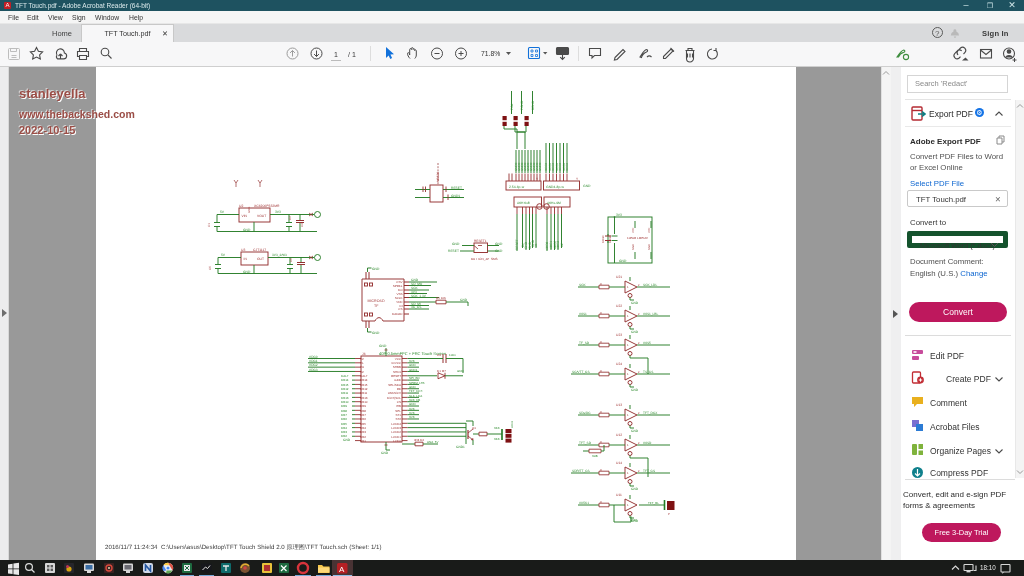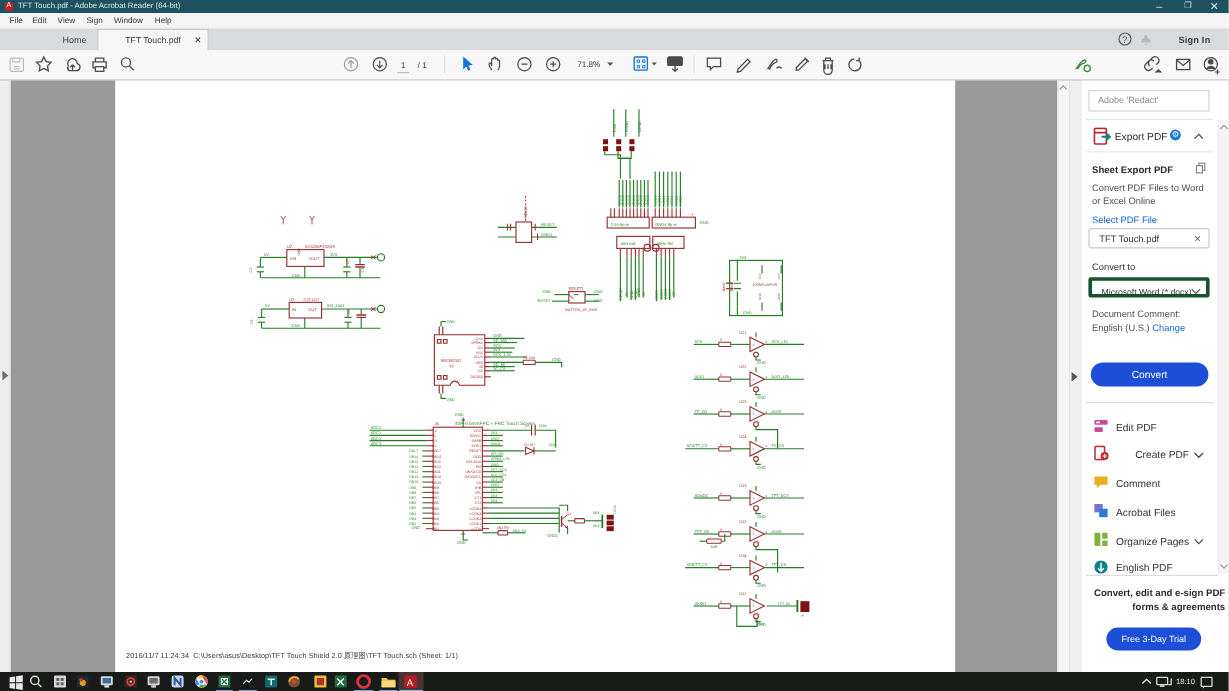--- a/index.html
+++ b/index.html
@@ -17,21 +17,21 @@
 #content{left:0;top:67px;width:1024px;height:493px;background:#999;}
 #leftstrip{left:0;top:67px;width:9px;height:493px;background:#ededee;border-right:1px solid #d9d9d9;}
 #page{left:96px;top:67px;width:700px;height:493px;background:#fff;}
 #vscroll{left:881px;top:67px;width:10px;height:493px;background:#f4f4f4;border-left:1px solid #e0e0e0;}
 #divider{left:891px;top:67px;width:10px;height:493px;background:#efeff0;}
 #panel{left:901px;top:67px;width:123px;height:493px;background:#fff;}
 #pscroll{left:1015px;top:100px;width:9px;height:378px;background:#f4f4f4;border-left:1px solid #e8e8e8;}
 #taskbar{left:0;top:560px;width:1024px;height:16px;background:#191b19;}
 #searchbox{left:907px;top:75px;width:101px;height:18px;border:1px solid #d5d5d5;background:#fff;font-size:7.5px;color:#8a8a8a;line-height:16px;padding-left:7px;}
 .pblue{color:#0d66d0;}
-.pill{background:#1d4ed8;border-radius:11px;color:#fff;text-align:center;}
+.pill{background:#be185d;border-radius:11px;color:#fff;text-align:center;}
 #watermark{left:19px;top:87px;color:#9b4d46;text-shadow:1px 1px 0 #fdfdfd,-1px -1px 0 rgba(255,255,255,.55);font-weight:bold;line-height:1;}
 .tooltext{position:absolute;left:930px;font-size:8.5px;color:#323232;}
 </style></head><body>
 <div id="app">
   <div class="abs" id="titlebar">
     <div id="adicon">A</div>
     <span class="ttext">TFT Touch.pdf - Adobe Acrobat Reader (64-bit)</span>
     <span class="winbtn" style="right:48px;">–</span>
     <span class="winbtn" style="right:24px;font-size:7px;">❐</span>
     <span class="winbtn" style="right:2px;">✕</span>
@@ -722,54 +722,59 @@
 <path d="M639 505 H664" stroke="#267c26"></path>
 <path d="M664.5 500 V510" stroke="#267c26" stroke-width="1.6"></path>
 <rect x="667" y="501" width="7.5" height="9" fill="#7e1113" stroke="none"></rect>
 <text x="648" y="503.8" font-size="3.0" fill="#2e8b2e" stroke="none">TFT_BL</text>
 <path d="M614 505 V522 H631 V516.5" stroke="#267c26"></path>
 <text x="668" y="514.5" font-size="2.8" fill="#a03434" stroke="none">P</text>
 <text x="630" y="521" font-size="3.0" fill="#2e8b2e" stroke="none">GND</text>
 <text x="105" y="548.5" font-size="6.1" letter-spacing="0.05" fill="#3a3a3a" stroke="none">2016/11/7 11:24:34&nbsp;&nbsp;C:\Users\asus\Desktop\TFT Touch Shield 2.0 原理图\TFT Touch.sch (Sheet: 1/1)</text>
 </g>
       </svg></div>
+  <div class="abs" id="watermark">
+    <div style="font-size:13px;">stanleyella</div>
+    <div style="font-size:10.5px;margin-top:9px;">www.thebackshed.com</div>
+    <div style="font-size:11px;margin-top:5px;">2022-10-15</div>
+  </div>
   <div class="abs" id="vscroll"></div>
   <svg class="abs" style="left:882px;top:70px;" width="8" height="6" viewBox="0 0 8 6">
       <path d="M1 4.5 L4 1.5 L7 4.5" stroke="#9a9a9a" stroke-width="1" fill="none"></path>
     </svg>
   <div class="abs" id="divider"></div>
   <div class="abs" style="left:893px;top:310px;width:0;height:0;border-left:5px solid #555;border-top:4px solid transparent;border-bottom:4px solid transparent;"></div>
 
   <div class="abs" id="panel"></div>
-  <div class="abs" id="searchbox">Adobe 'Redact'</div>
+  <div class="abs" id="searchbox">Search 'Redact'</div>
 
   <svg class="abs" style="left:911px;top:106px;" width="15" height="15" viewBox="0 0 15 15">
     <rect x="1" y="1" width="10" height="13" rx="1" fill="#fff" stroke="#b42a32" stroke-width="1.4"></rect>
     <path d="M1 4.5 h10" stroke="#b42a32" stroke-width="1.4"></path>
     <path d="M7 8 h7 m-3 -2.5 l3 2.5 -3 2.5" stroke="#0d7f84" stroke-width="1.6" fill="none"></path>
   </svg>
   <div class="abs" style="left:929px;top:109px;font-size:8.5px;color:#2b2b2b;">Export PDF</div>
   <div class="abs" style="left:975px;top:108px;width:9px;height:9px;border-radius:50%;background:#1473e6;color:#fff;font-size:7px;line-height:9px;text-align:center;">⚙</div>
   <svg class="abs" style="left:994px;top:110px;" width="10" height="7" viewBox="0 0 10 7">
       <path d="M1.5 5.5 L5 2 L8.5 5.5" stroke="#4a4a4a" stroke-width="1.1" fill="none"></path>
     </svg>
   <div class="abs" style="left:905px;top:99px;width:106px;height:1px;background:#e4e4e4;"></div>
   <div class="abs" style="left:905px;top:126px;width:106px;height:210px;border-top:1px solid #e9e9e9;border-bottom:1px solid #dcdcdc;"></div>
-  <div class="abs" style="left:910px;top:137px;font-size:8px;font-weight:bold;color:#2b2b2b;">Sheet Export PDF</div>
+  <div class="abs" style="left:910px;top:137px;font-size:8px;font-weight:bold;color:#2b2b2b;">Adobe Export PDF</div>
   <svg class="abs" style="left:996px;top:135px;" width="10" height="10" viewBox="0 0 10 10">
       <path d="M1 3 h5 v6 h-5 z M3 3 v-2 h5 v6 h-2" fill="none" stroke="#8a8a8a" stroke-width="1"></path>
     </svg>
   <div class="abs" style="left:910px;top:151px;font-size:7.8px;color:#4f4f4f;line-height:11px;">Convert PDF Files to Word<br>or Excel Online</div>
   <div class="abs pblue" style="left:910px;top:179px;font-size:7.8px;">Select PDF File</div>
   <div class="abs" style="left:907px;top:190px;width:101px;height:17px;border:1px solid #c9c9c9;border-radius:2px;background:#fff;">
     <span style="position:absolute;left:8px;top:4px;font-size:7.8px;color:#333;">TFT Touch.pdf</span>
     <span style="position:absolute;right:6px;top:4px;font-size:7.5px;color:#666;">✕</span>
   </div>
   <div class="abs" style="left:910px;top:218px;font-size:7.8px;color:#333;">Convert to</div>
-  <div class="abs" style="left:907px;top:231px;width:101px;height:17px;border:3px solid #14532d;border-radius:2px;background:#fff;">
+  <div class="abs" style="left:907px;top:231px;width:101px;height:17px;border:5px solid #14532d;border-radius:2px;background:#fff;">
     <span style="position:absolute;left:8px;top:4.5px;font-size:7.2px;color:#333;">Microsoft Word (*.docx)</span>
     <svg style="position:absolute;right:4px;top:6px;" width="9" height="6" viewBox="0 0 9 6">
         <path d="M1 1 L4.5 4.5 L8 1" stroke="#555" stroke-width="1" fill="none"></path>
       </svg>
   </div>
   <div class="abs" style="left:910px;top:257px;font-size:7.8px;color:#4f4f4f;">Document Comment:</div>
   <div class="abs" style="left:910px;top:269px;font-size:7.8px;color:#4f4f4f;">English (U.S.) <span class="pblue">Change</span></div>
   <div class="abs pill" style="left:909px;top:302px;width:98px;height:20px;font-size:8.5px;line-height:20px;">Convert</div>
 
   <svg class="abs" style="left:911px;top:348px;" width="13" height="13" viewBox="0 0 13 13">
@@ -802,23 +807,23 @@
       <rect x="7.5" y="7.5" width="4.5" height="4.5" fill="#7fb33c"></rect>
   </svg>
   <div class="tooltext" style="top:446px;">Organize Pages</div>
   <svg class="abs" style="left:994px;top:448px;" width="10" height="7" viewBox="0 0 10 7">
       <path d="M1.5 1.5 L5 5 L8.5 1.5" stroke="#4a4a4a" stroke-width="1.1" fill="none"></path>
     </svg>
   <svg class="abs" style="left:911px;top:466px;" width="13" height="13" viewBox="0 0 13 13">
     <circle cx="6.5" cy="6.5" r="5.5" fill="#10808c"></circle>
       <path d="M6.5 3 v7 m-2.5-2.5 l2.5 2.5 2.5-2.5" stroke="#fff" stroke-width="1.2" fill="none"></path>
   </svg>
-  <div class="tooltext" style="top:468px;">English PDF</div>
+  <div class="tooltext" style="top:468px;">Compress PDF</div>
   <div class="abs" style="left:905px;top:479px;width:110px;height:1px;background:#dcdcdc;"></div>
-  <div class="abs" style="left:903px;top:489px;width:118px;text-align:right;font-size:8px;font-weight:bold;color:#2b2b2b;line-height:11px;">Convert, edit and e-sign PDF<br>forms &amp; agreements</div>
+  <div class="abs" style="left:903px;top:489px;width:118px;text-align:left;font-size:8px;font-weight:normal;color:#2b2b2b;line-height:11px;">Convert, edit and e-sign PDF<br>forms &amp; agreements</div>
   <div class="abs pill" style="left:922px;top:523px;width:79px;height:19px;font-size:7.5px;line-height:19px;">Free 3-Day Trial</div>
   <div class="abs" id="pscroll"></div>
   <svg class="abs" style="left:1016px;top:103px;" width="8" height="6" viewBox="0 0 8 6">
       <path d="M1 4.5 L4 1.5 L7 4.5" stroke="#9a9a9a" stroke-width="1" fill="none"></path>
     </svg>
   <svg class="abs" style="left:1016px;top:469px;" width="8" height="6" viewBox="0 0 8 6">
       <path d="M1 1.5 L4 4.5 L7 1.5" stroke="#9a9a9a" stroke-width="1" fill="none"></path>
     </svg>
 
   <div class="abs" id="taskbar"></div>

